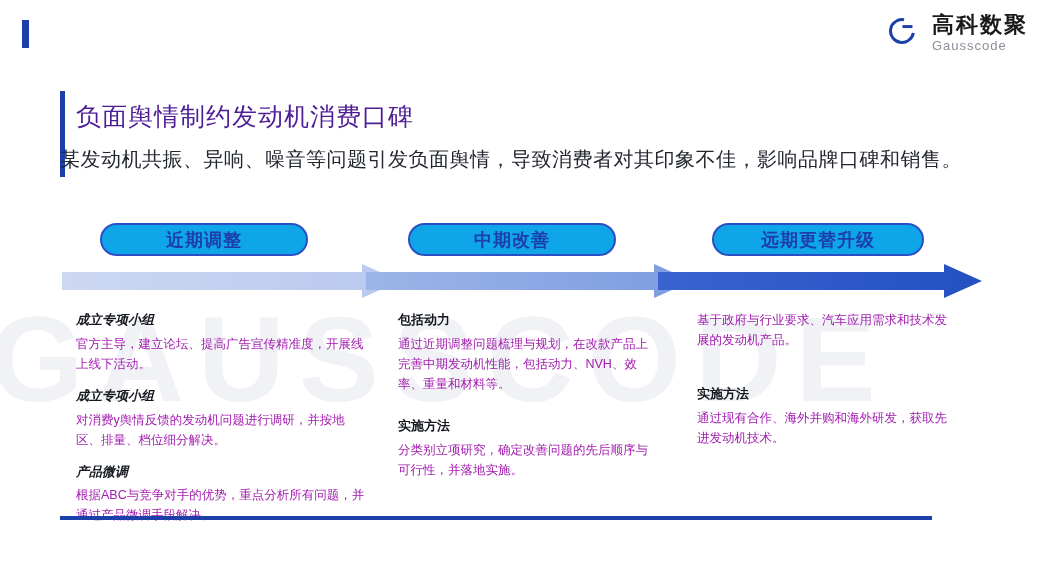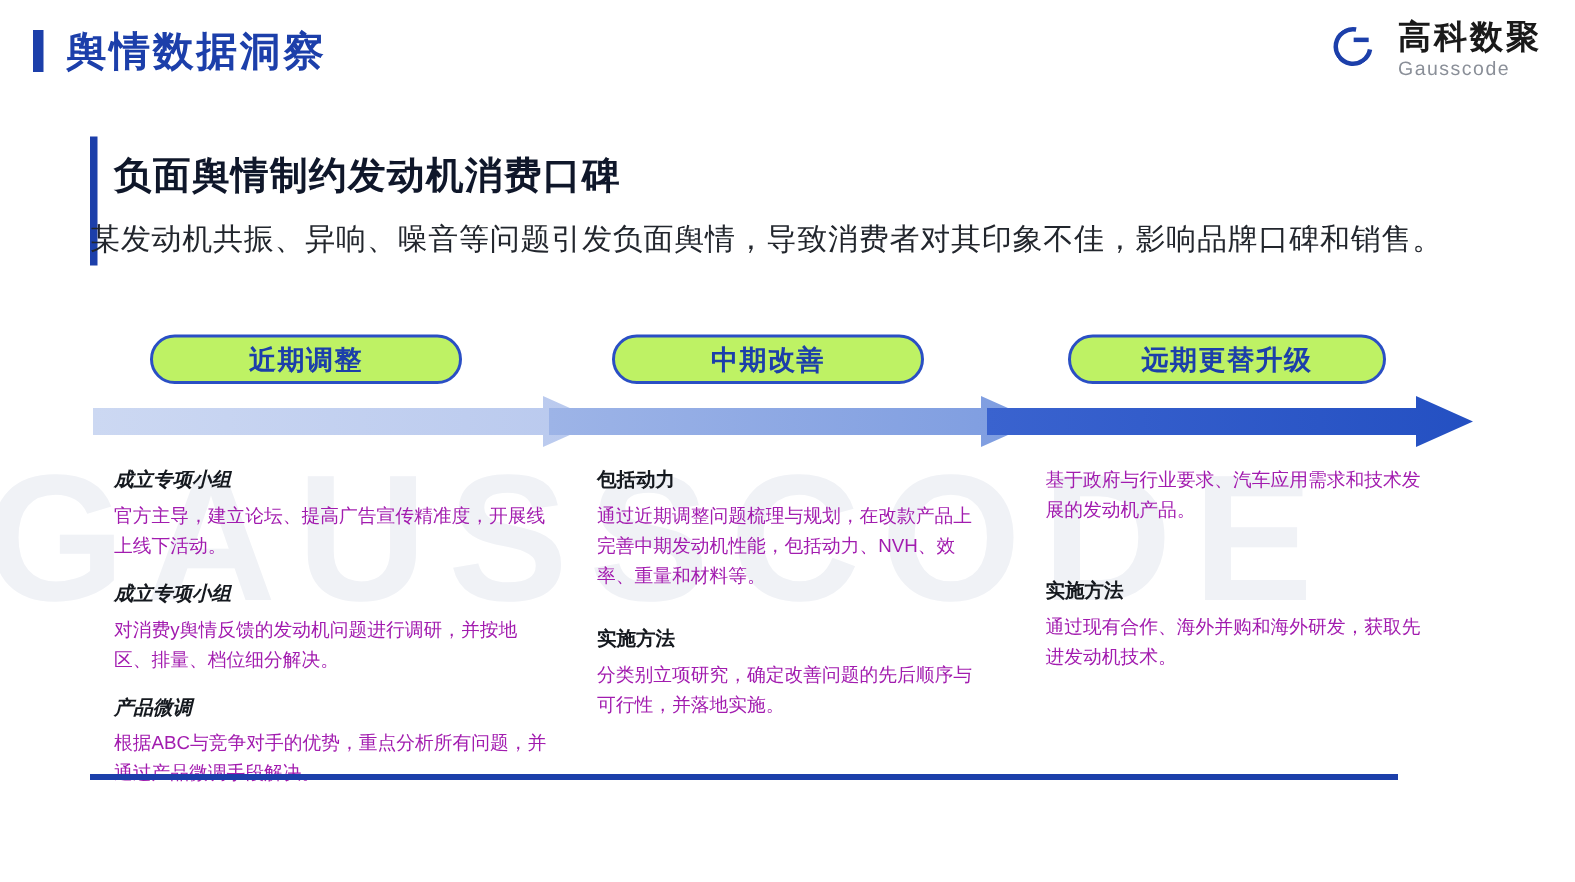--- a/index.html
+++ b/index.html
@@ -108,40 +108,40 @@
     top: 23px;
     width: 5px;
     height: 86px;
     background: #1c3faa;
   }
   .main-title {
     position: absolute;
     left: 76px;
     top: 32px;
     font-size: 25px;
-    font-weight: 700;
-    color: #0f172a;
+    font-weight: 400;
+    color: #4c1d95;
     letter-spacing: 1px;
   }
   .subtitle {
     position: absolute;
     left: 60px;
     top: 78px;
     font-size: 20px;
     color: #22262d;
     letter-spacing: 0.5px;
   }
 
   
   .pill {
     position: absolute;
     height: 33px;
     border: 2px solid #2a4fc4;
     border-radius: 17px;
-    background: #bef264;
+    background: #0ea5e9;
     display: flex;
     align-items: center;
     justify-content: center;
     font-size: 18px;
     font-weight: 700;
     color: #1c3faa;
     letter-spacing: 1px;
   }
   #pill0 { left: 100px; top: 155px; width: 208px; }
   #pill1 { left: 408px; top: 155px; width: 208px; }
@@ -192,21 +192,20 @@
 </style>
 </head>
 <body>
 
 <div class="slide">
 
   <div class="watermark">GAUSSCODE</div>
 
   <div class="header">
     <div class="header-bar"></div>
-    <div class="header-title">舆情数据洞察</div>
     <div class="logo">
       <div class="logo-mark"></div>
       <div class="logo-text">
         <div class="logo-cn">高科数聚</div>
         <div class="logo-en">Gausscode</div>
       </div>
     </div>
   </div>
 
   <div class="content">

